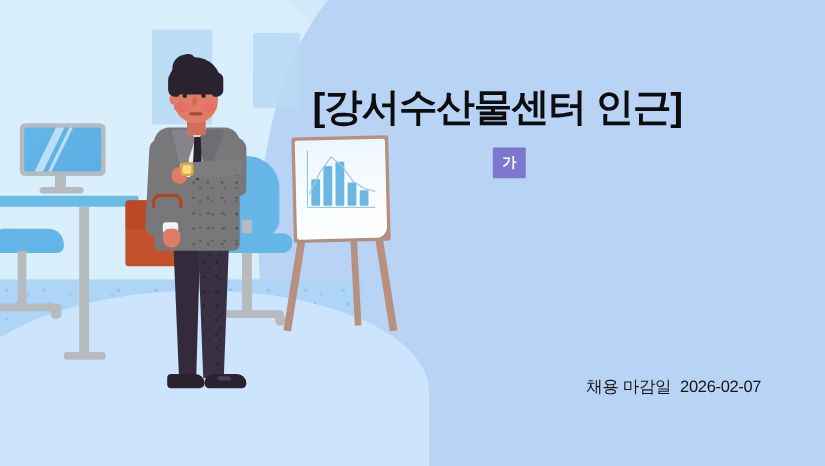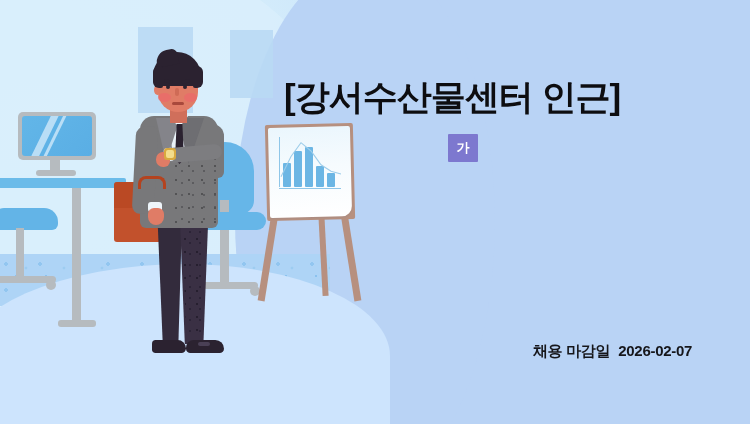--- a/index.html
+++ b/index.html
@@ -350,21 +350,21 @@
     width:30px;height:28px;background:#7d78cf;
     display:flex;align-items:center;justify-content:center;
     color:#ffffff;font-size:13px;font-weight:700;
     border-radius:1px;flex:0 0 auto;
   }
   .subtitle{
     font-size:22px;font-weight:700;color:#121214;letter-spacing:-.6px;
   }
   .deadline{
     position:absolute;right:58px;top:342px;
-    font-size:15px;font-weight:700;color:#16161a;
+    font-size:15px;font-weight:400;color:#16161a;
     letter-spacing:-.3px;white-space:nowrap;
   }
   .deadline .dl-date{margin-left:8px;}
 </style>
 </head>
 <body>
 
 <div class="banner">
 
   <div class="bg-right"></div>

